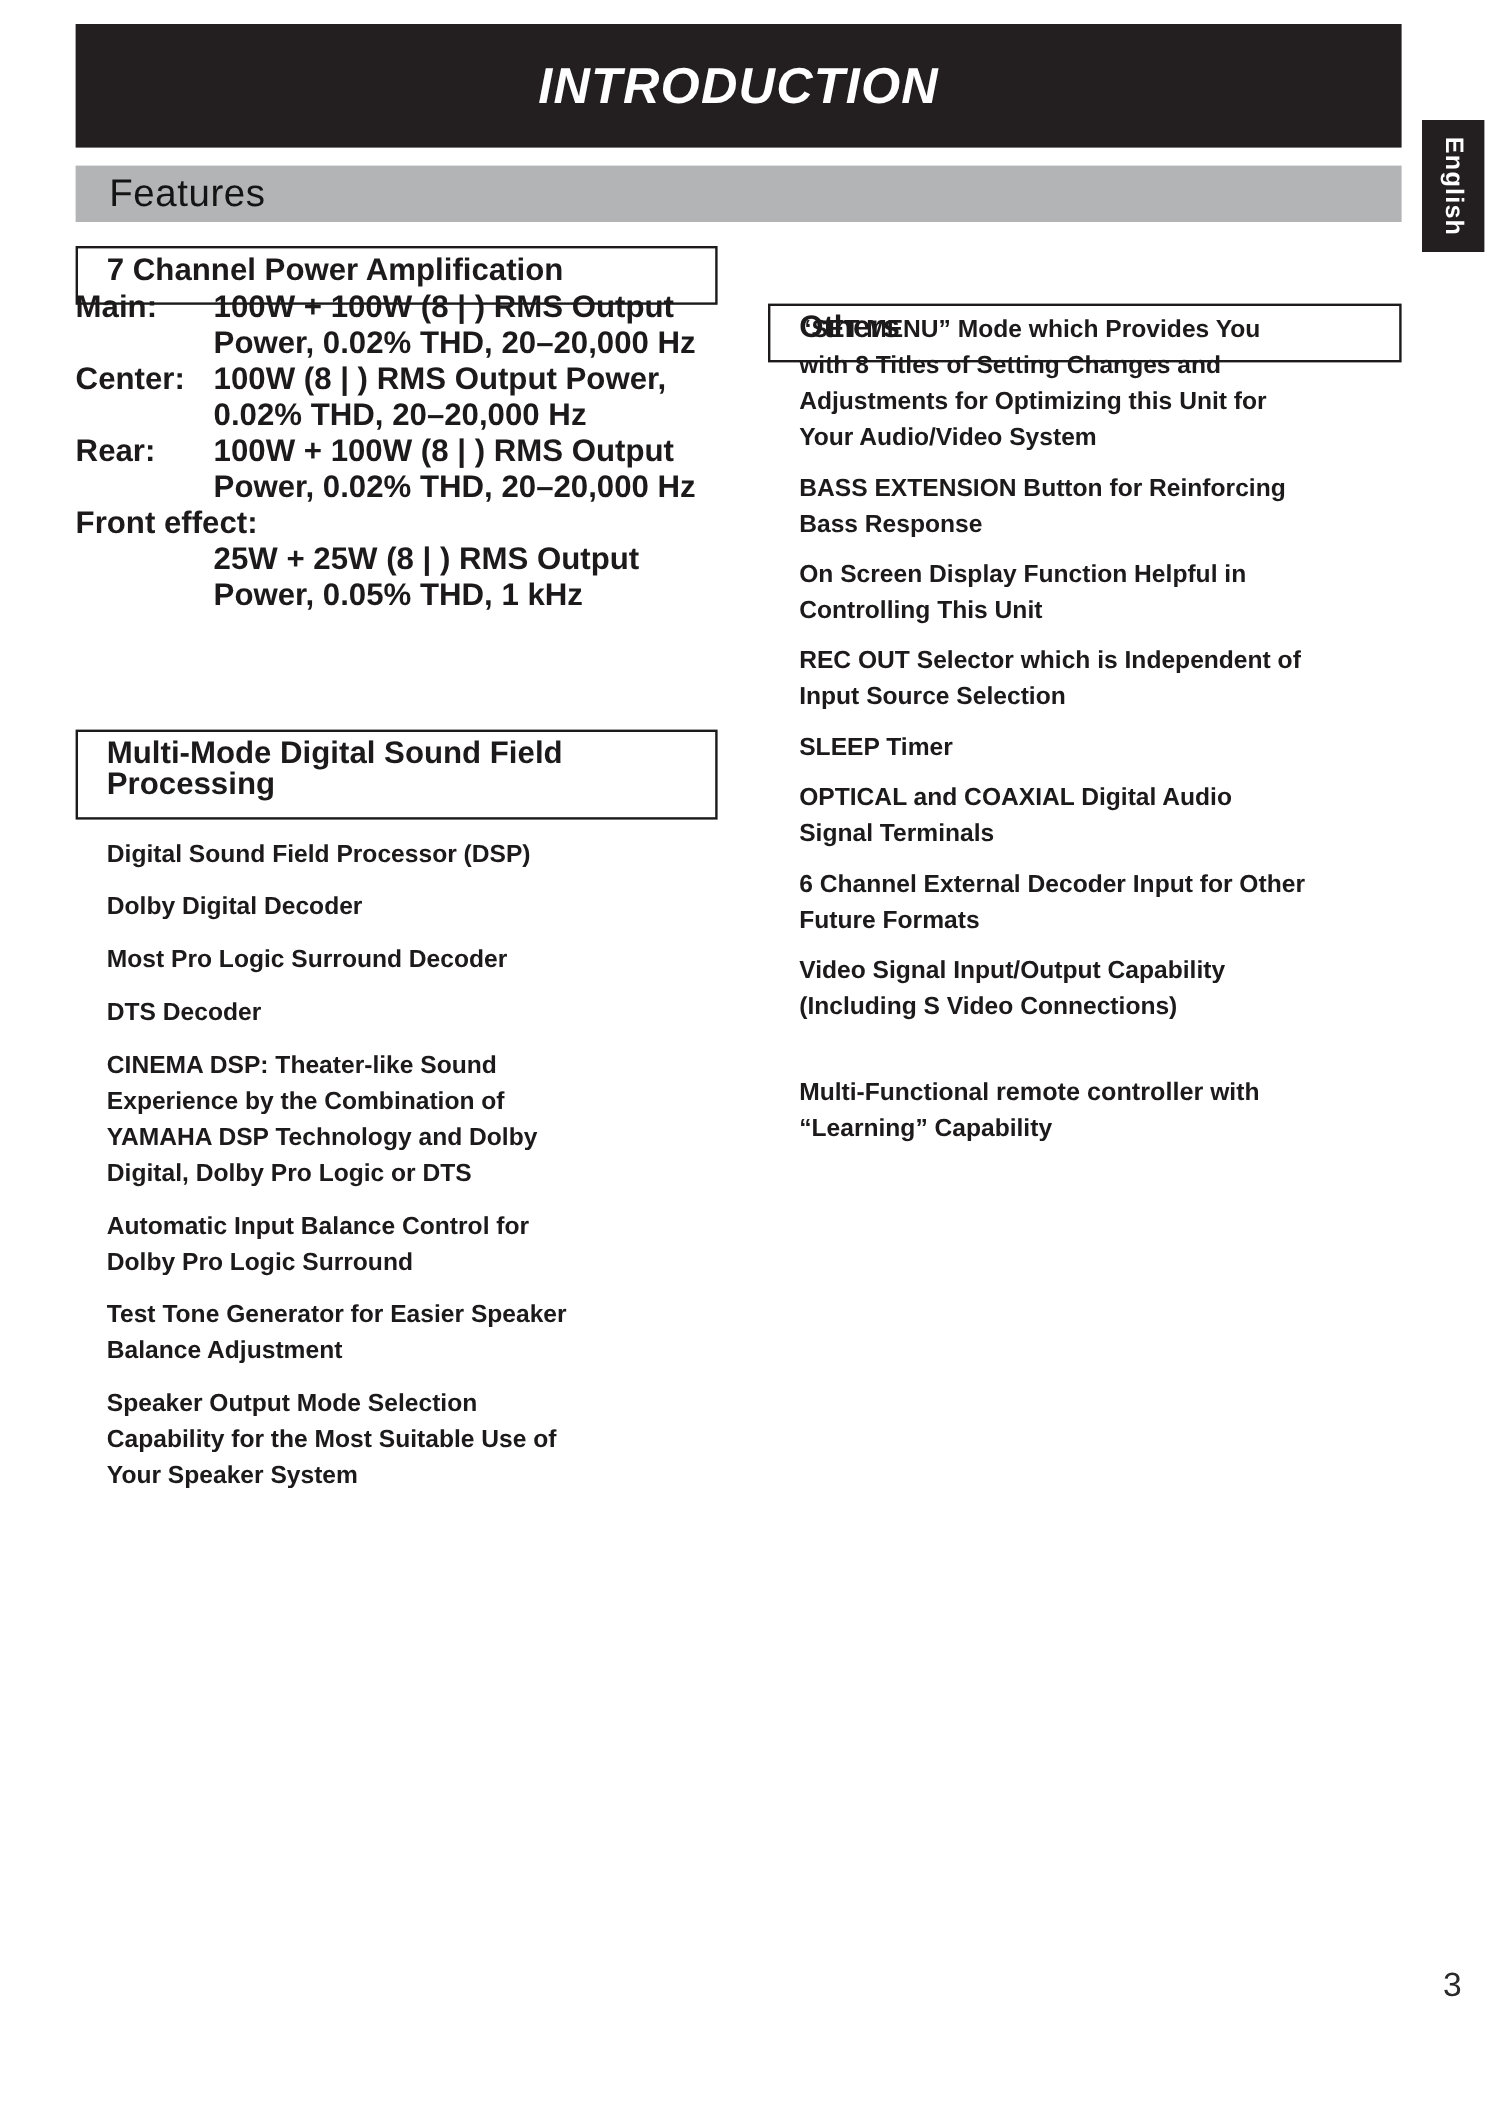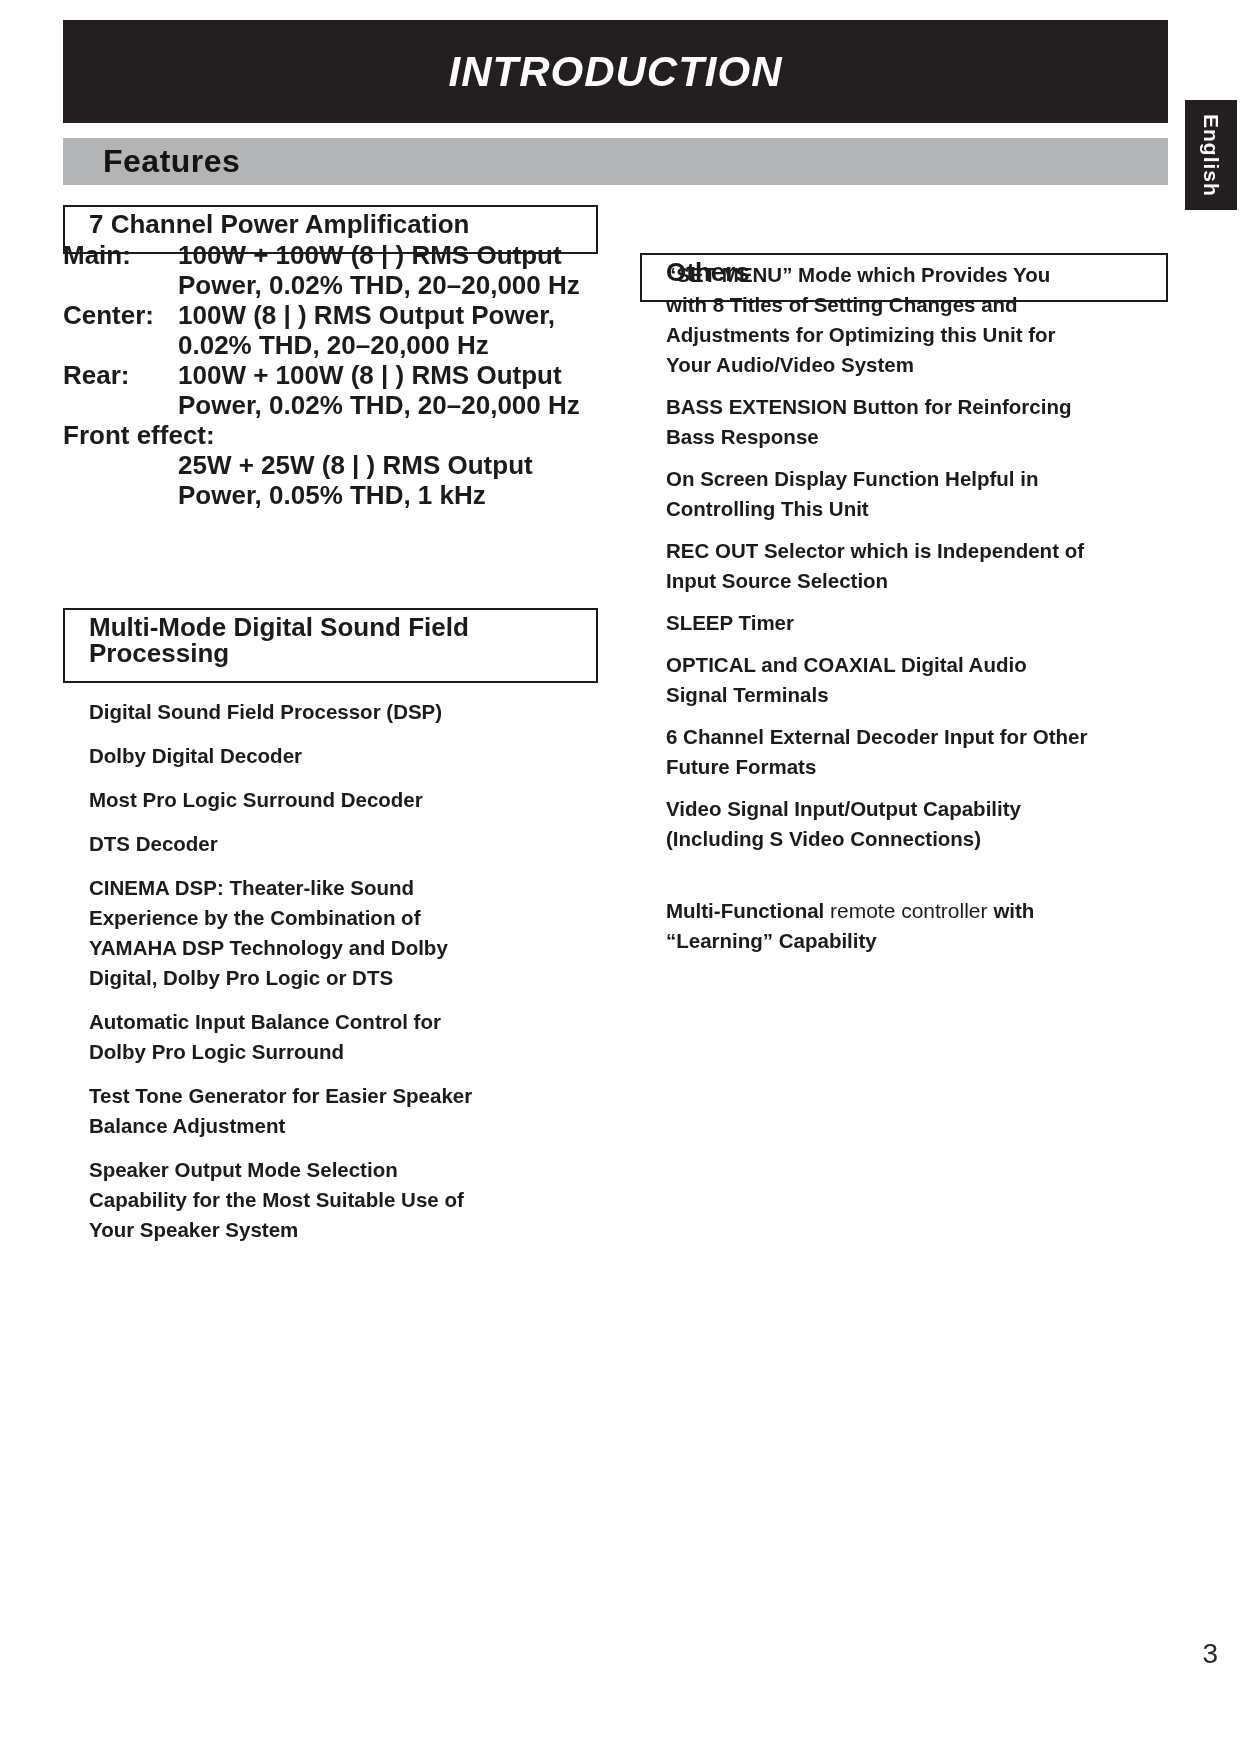--- a/index.html
+++ b/index.html
@@ -19,21 +19,21 @@
     color:#ffffff;font-size:42px;font-weight:700;font-style:italic;
     letter-spacing:1px;
   }
 
   
   .features-bar{
     left:63px;top:138px;width:1105px;height:47px;background:#b3b4b6;
     display:flex;align-items:center;
   }
   .features-title{
-    font-size:32px;font-weight:700;color:#141414;padding-left:40px;
+    font-size:32px;font-weight:400;color:#141414;padding-left:28px;
     letter-spacing:0.5px;
   }
 
   
   .lang-tab{
     left:1185px;top:100px;width:52px;height:110px;background:#231f20;
     display:flex;align-items:center;justify-content:center;
   }
   .lang-tab span{
     writing-mode:vertical-rl;color:#ffffff;font-weight:700;font-size:21px;
@@ -62,21 +62,21 @@
 
   
   .item-list{width:535px;}
   .item-list .feature-item{
     padding-left:26px;font-size:20.5px;font-weight:700;line-height:30px;
     white-space:pre-line;margin-bottom:14px;
   }
   .left-items{left:63px;top:697px;}
   .right-items{left:640px;top:260px;width:528px;}
   .right-items .feature-item{margin-bottom:12px;}
-  .seg-alt{font-weight:400;font-size:21px;}
+  .seg-alt{font-weight:700;font-size:21px;}
 
   .page-number{
     left:1178px;top:1638px;width:40px;text-align:right;
     font-size:28px;font-weight:400;color:#2a2a2a;
   }
 </style>
 </head>
 <body>
 
 <div class="abs banner">

